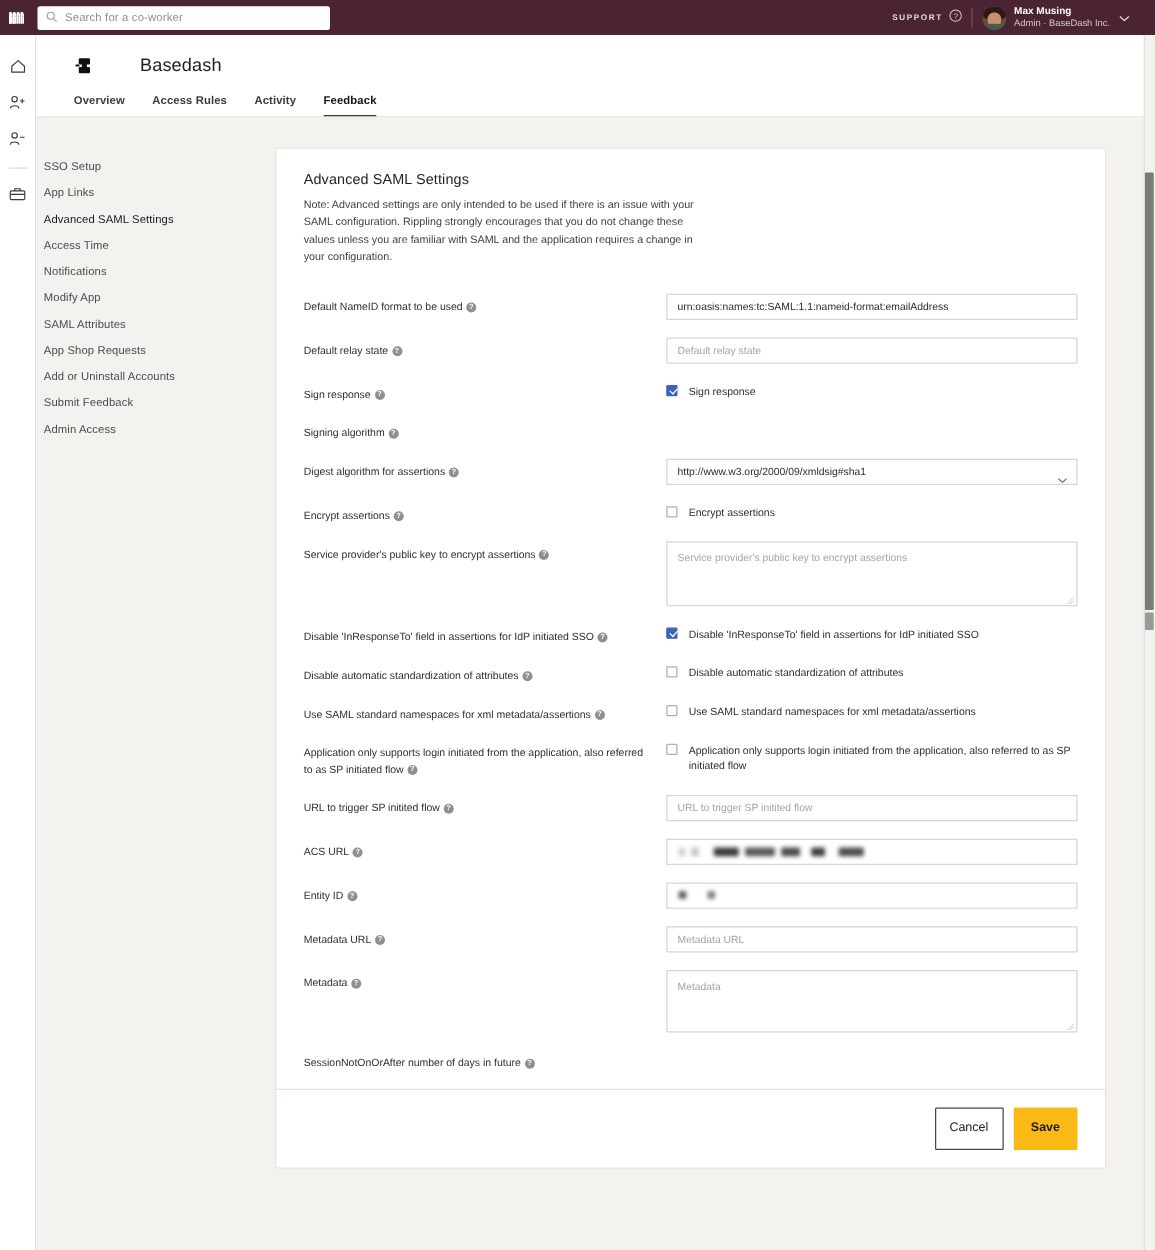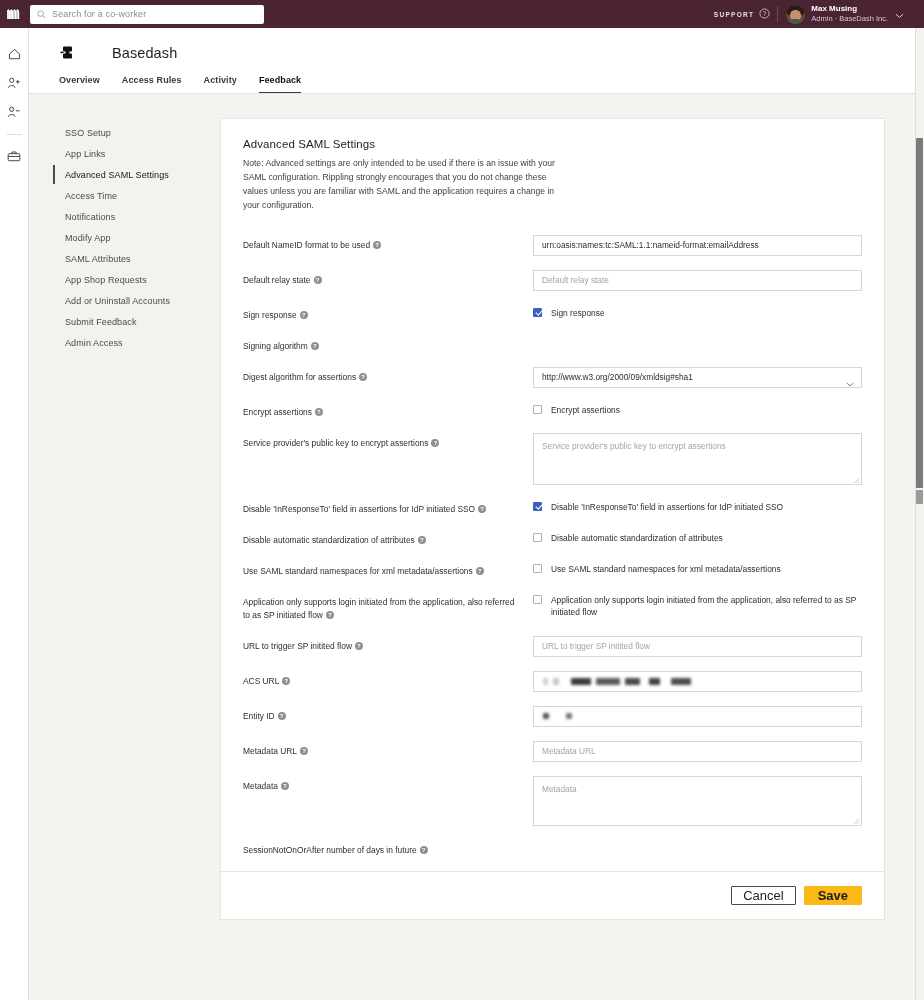--- a/index.html
+++ b/index.html
@@ -68,21 +68,21 @@
   .tabs { display:flex; padding-left:30px; margin-top:14px; }
   .tab {
     font-size:9px; color:#3a3a3a; padding:0 0 7px 0; margin-right:22px;
     cursor:pointer; border-bottom:1.5px solid transparent; letter-spacing:.1px;font-weight:bold;
   }
   .tab.active { border-bottom-color:#3a3a3a; color:#111; }
 
   .content { display:flex; padding:24px 0 0 0; }
 
   
-  .settings-nav { width:170px; flex:none; padding-left:30px; padding-top:4px; }
+  .settings-nav { width:170px; flex:none; padding-top:4px; }
   .snav-item {
     position:relative; font-size:9px; color:#4a4a4a; padding:5.5px 0 5.5px 6px;
     cursor:pointer; letter-spacing:.1px; white-space:nowrap;
   }
   .snav-item.active { color:#17171a; }
   .snav-item.active::before {
     content:""; position:absolute; left:-6px; top:1px; bottom:1px; width:2px; background:#4a4a4a;
   }
 
   
@@ -140,21 +140,21 @@
 
   
   .redact { display:flex; align-items:center; height:19px; padding-left:1px; }
   .rb { height:7px; margin-right:5px; border-radius:1px; filter:blur(1.6px); }
 
   .card-footer {
     border-top:1px solid #e6e3dd; margin:10px -22px 0 -22px; padding:14px 22px;
     display:flex; justify-content:flex-end; align-items:center;
   }
   .btn {
-    font-size:13px; height:19px; padding:0 11px; line-height:17px;
+    font-size:10px; height:34px; padding:0 11px; line-height:17px;
     border:1px solid #4a4a4a; background:#fff; color:#222; cursor:pointer; border-radius:1px;
   }
   .btn.primary {
     background:#fbb916; border-color:#fbb916; color:#1c1c1c;
     font-weight:bold; margin-left:8px; padding:0 13px;
   }
 
   
   .sb-track {
     position:absolute; right:0; top:28px; width:9px; height:972px;

